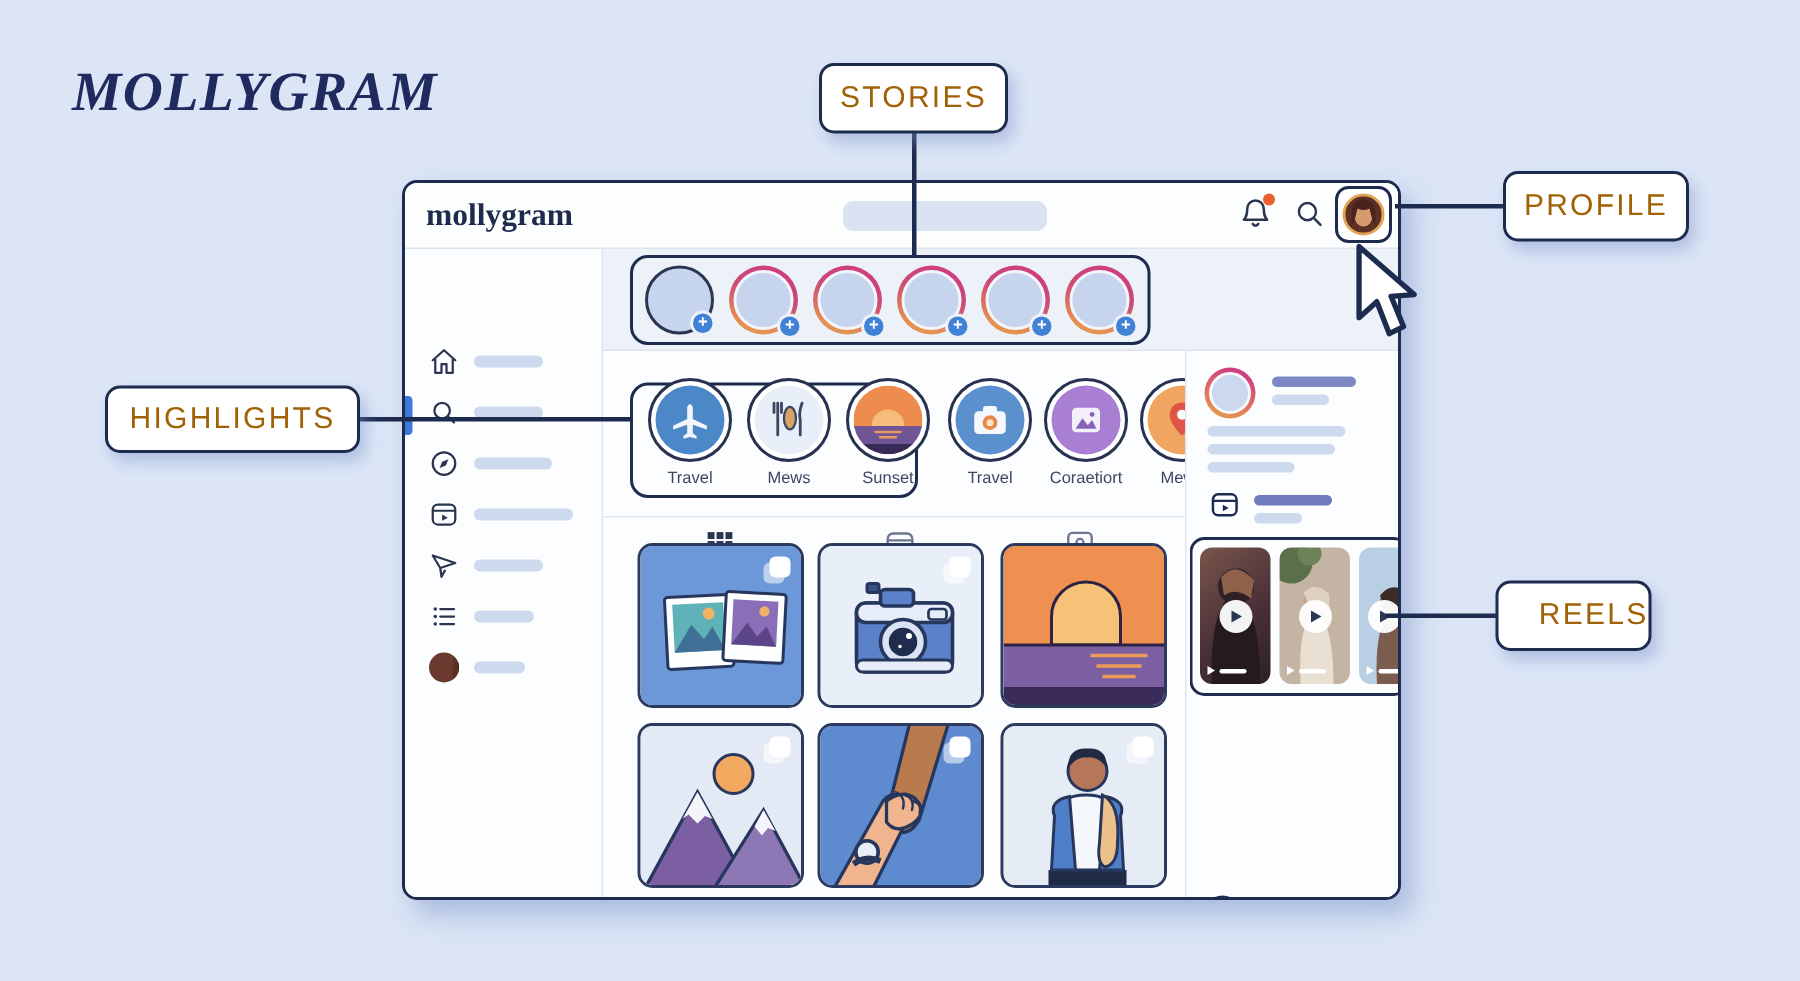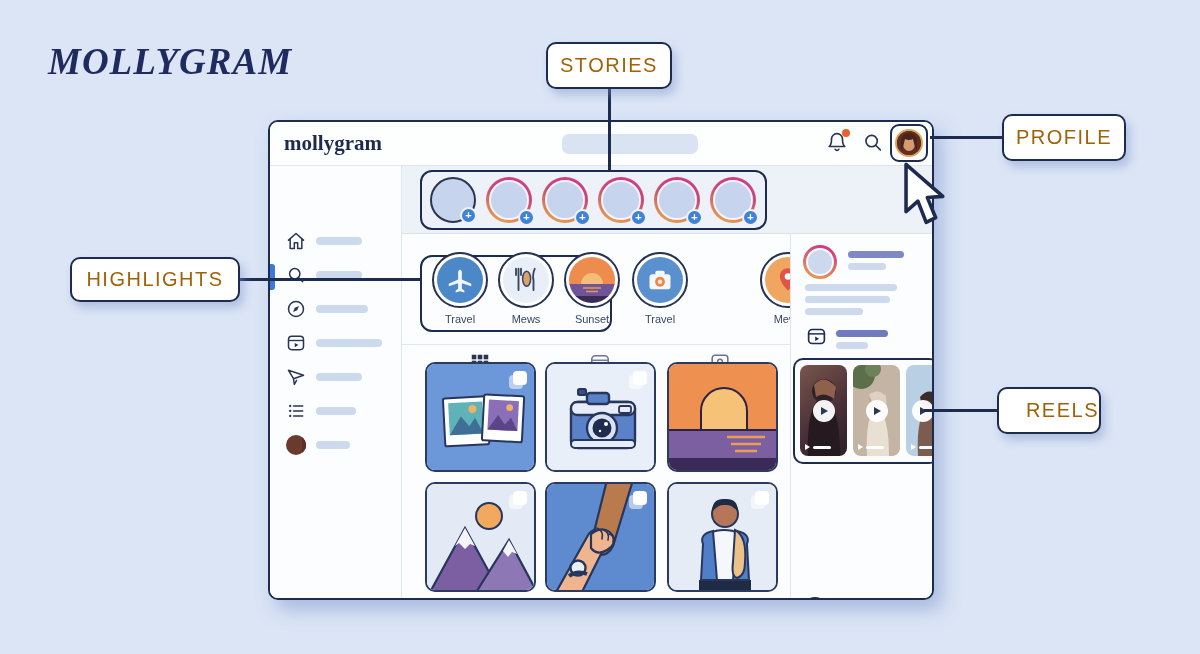--- a/index.html
+++ b/index.html
@@ -325,20 +325,32 @@
             <rect x="3" y="7" width="18" height="13" rx="2.5" fill="#f4f7fc"></rect>
             <rect x="8" y="4" width="8" height="4" rx="1.5" fill="#f4f7fc"></rect>
             <circle cx="12" cy="13.5" r="4.2" fill="#e8874a"></circle>
             <circle cx="12" cy="13.5" r="2" fill="#fbe3c9"></circle>
           </svg>
             </div>
           </div>
         <div class="hl-label">Travel</div>
       </div>
 
+      <div class="hl-item" style="left:294px;">
+        <div class="hl-circle">
+            <div class="hl-inner" style="background:#a87fd3;">
+          <svg width="28" height="28" viewBox="0 0 24 24">
+            <rect x="4" y="5" width="16" height="14" rx="2.5" fill="#f4f0fb"></rect>
+            <path d="M6 17 L10 11 L13 15 L15.5 12 L18 17 Z" fill="#8a63b8"></path>
+            <circle cx="15.5" cy="8.8" r="1.4" fill="#8a63b8"></circle>
+          </svg>
+            </div>
+          </div>
+        <div class="hl-label">Coraetiort</div>
+      </div>
 
       <div class="hl-item" style="left:358px;">
         <div class="hl-circle">
             <div class="hl-inner" style="background:#f0a660;">
           <svg width="28" height="28" viewBox="0 0 24 24">
             <path d="M12 2 C8 2 5 5 5 9 C5 14.5 12 21 12 21 S19 14.5 19 9 C19 5 16 2 12 2 Z" fill="#e05545"></path>
             <circle cx="12" cy="9" r="2.8" fill="#fff"></circle>
           </svg>
             </div>
           </div>

